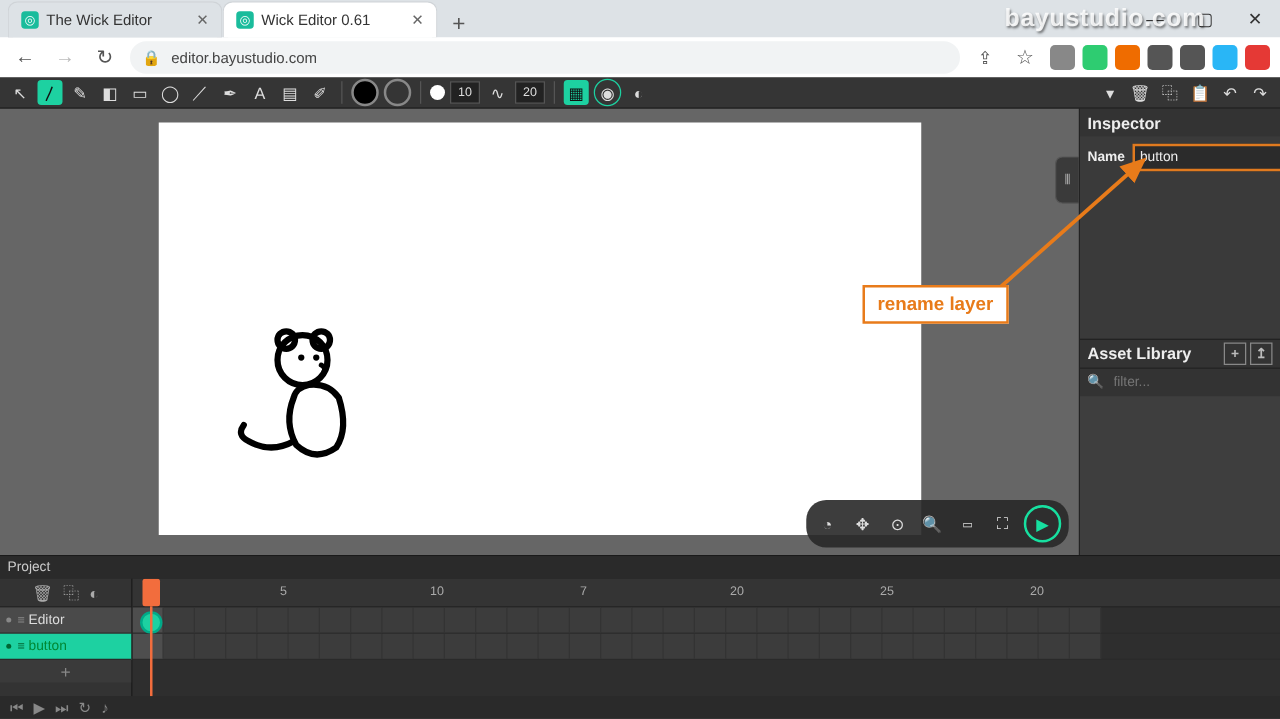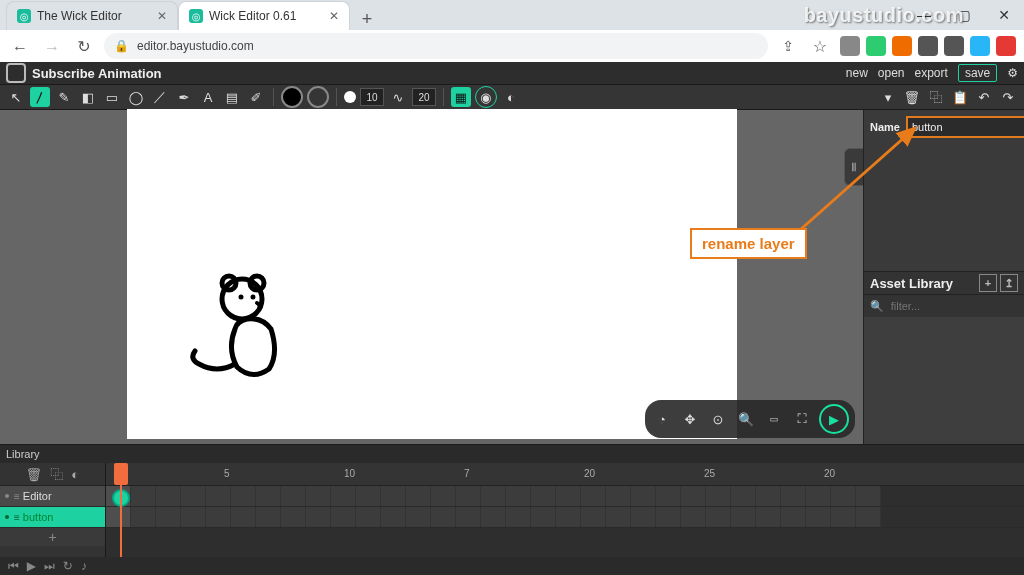--- a/index.html
+++ b/index.html
@@ -124,31 +124,20 @@
       <div style="background:#555"></div>
       <div style="background:#29b6f6"></div>
       <div style="background:#e53935"></div>
     </div>
   </div>
 </div>
 
 <div class="watermark">bayustudio.com</div>
 
 <div class="app">
-  <div class="menubar">
-    <div class="wicklogo"></div>
-    <div class="projtitle">Subscribe Animation</div>
-    <div class="right">
-      <span>new</span>
-      <span>open</span>
-      <span>export</span>
-      <span class="savebtn">save</span>
-      <span class="gear">⚙</span>
-    </div>
-  </div>
 
   <div class="toolbar">
     <div class="tbtn">↖</div>
     <div class="tbtn on">〳</div>
     <div class="tbtn">✎</div>
     <div class="tbtn">◧</div>
     <div class="tbtn">▭</div>
     <div class="tbtn">◯</div>
     <div class="tbtn">／</div>
     <div class="tbtn">✒</div>
@@ -200,20 +189,21 @@
         <div class="ib">✥</div>
         <div class="ib">⊙</div>
         <div class="ib">🔍</div>
         <div class="ib" style="font-size:9px">▭</div>
         <div class="ib">⛶</div>
         <div class="playbtn">▶</div>
       </div>
     </div>
 
     <div class="sidepanel">
+      <div class="panelhdr">Inspector</div>
       <div class="inspbody">
         <div class="proprow">
           <label>Name</label>
           <input class="namein" value="button" style="">
         </div>
       </div>
       <div style="flex:1"></div>
       <div class="assethdr">
         <span>Asset Library</span>
         <div class="aicons">
@@ -223,21 +213,21 @@
       </div>
       <div class="filterrow">
         <span>🔍</span>
         <input style="flex: 1 1 0%; background: transparent; border: none; color: rgb(136, 136, 136); font-size: 11px; outline: none;" placeholder="filter...">
       </div>
       <div class="assetbody" style="height:170px"></div>
     </div>
   </div>
 
   <div class="timeline">
-    <div class="tlhdr">Library</div>
+    <div class="tlhdr">Project</div>
     <div class="tlbody">
       <div class="layercol">
         <div class="layertools">
           <span>🗑</span>
           <span>⿻</span>
           <span>◐</span>
         </div>
         <div class="layer">
           <span class="dot"></span>
           <span class="grip">≡</span>

